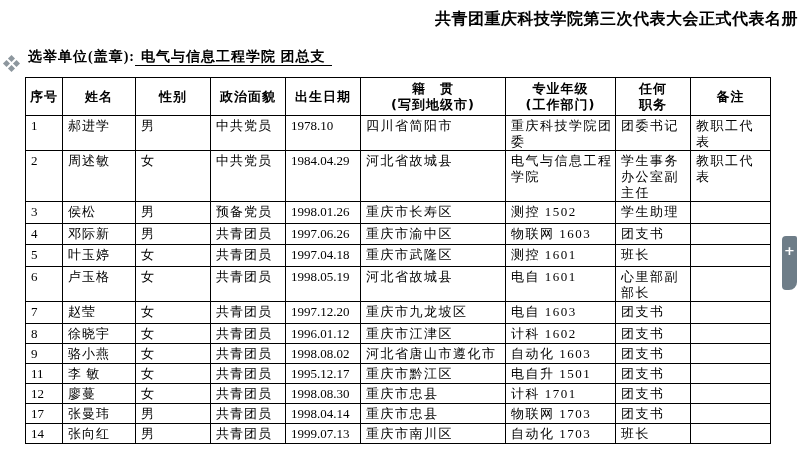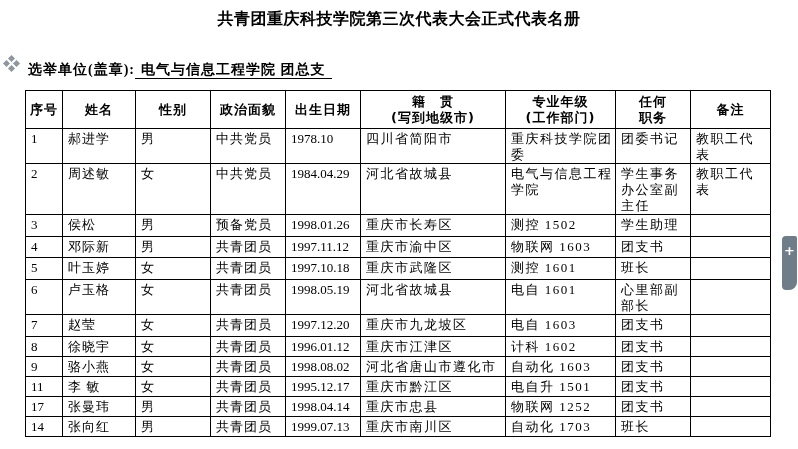--- a/index.html
+++ b/index.html
@@ -7,33 +7,33 @@
   body {
     width: 798px; height: 449px;
     overflow: hidden;
     font-family: "Liberation Serif", "DejaVu Serif", serif;
     color: #000;
     position: relative;
   }
   .page { width: 798px; height: 449px; position: relative; background: #fff; }
 
   .doc-title {
-    text-align: center;
+    text-align: right;
     font-family: Liberation Mono, monospace;
     font-weight: bold;
     font-size: 16px;
     padding-top: 9px;
     letter-spacing: 0.5px;
   }
 
   .subtitle-row {
     display: flex;
     justify-content: space-between;
     align-items: flex-end;
-    margin: 31px 26px 0 28px;
+    margin: 18px 26px 0 28px;
     font-size: 14px;
   }
   .unit-label { font-weight: bold; letter-spacing: 1px; }
   .unit-value {
     font-weight: bold;
     border-bottom: 1px solid #000;
     padding: 0 6px 1px 6px;
     letter-spacing: 1px;
   }
   .report-date { font-weight: bold; letter-spacing: 1px; }
@@ -207,32 +207,32 @@
           <td>重庆市长寿区</td>
           <td>测控 1502</td>
           <td>学生助理</td>
           <td></td>
         </tr>
         <tr>
           <td>4</td>
           <td>邓际新</td>
           <td>男</td>
           <td>共青团员</td>
-          <td>1997.11.12</td>
+          <td>1997.06.26</td>
           <td>重庆市渝中区</td>
           <td>物联网 1603</td>
           <td>团支书</td>
           <td></td>
         </tr>
         <tr>
           <td>5</td>
           <td>叶玉婷</td>
           <td>女</td>
           <td>共青团员</td>
-          <td>1997.10.18</td>
+          <td>1997.04.18</td>
           <td>重庆市武隆区</td>
           <td>测控 1601</td>
           <td>班长</td>
           <td></td>
         </tr>
         <tr>
           <td>6</td>
           <td>卢玉格</td>
           <td>女</td>
           <td>共青团员</td>
@@ -280,27 +280,38 @@
           <td>李 敏</td>
           <td>女</td>
           <td>共青团员</td>
           <td>1995.12.17</td>
           <td>重庆市黔江区</td>
           <td>电自升 1501</td>
           <td>团支书</td>
           <td></td>
         </tr>
         <tr>
+          <td>12</td>
+          <td>廖蔓</td>
+          <td>女</td>
+          <td>共青团员</td>
+          <td>1998.08.30</td>
+          <td>重庆市忠县</td>
+          <td>计科 1701</td>
+          <td>团支书</td>
+          <td></td>
+        </tr>
+        <tr>
           <td>17</td>
           <td>张曼玮</td>
           <td>男</td>
           <td>共青团员</td>
           <td>1998.04.14</td>
           <td>重庆市忠县</td>
-          <td>物联网 1252</td>
+          <td>物联网 1703</td>
           <td>团支书</td>
           <td></td>
         </tr>
         <tr>
           <td>14</td>
           <td>张向红</td>
           <td>男</td>
           <td>共青团员</td>
           <td>1999.07.13</td>
           <td>重庆市南川区</td>

